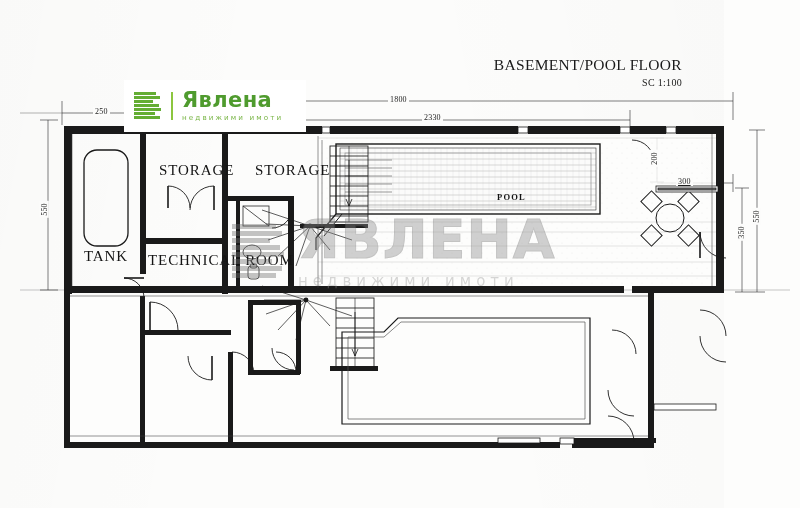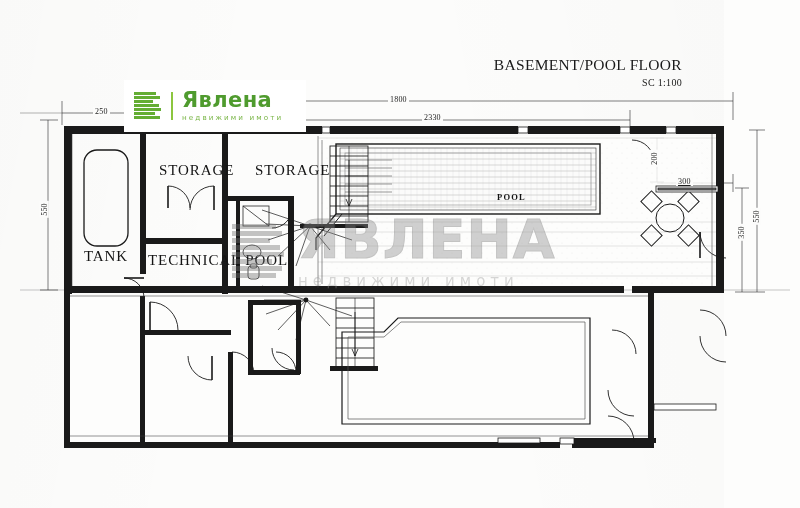--- a/index.html
+++ b/index.html
@@ -374,21 +374,21 @@
   </svg>
 
   <div class="title-block">
     <div class="title-main">BASEMENT/POOL FLOOR</div>
     <div class="title-scale">SC 1:100</div>
   </div>
 
   <div class="room" style="left:84px;  top:232px;margin-top:16px;">TANK</div>
   <div class="room" style="left:159px; top:162px;">STORAGE</div>
   <div class="room" style="left:255px; top:162px;">STORAGE</div>
-  <div class="room" style="left:148px; top:252px;">TECHNICAL POOL</div>
+  <div class="room" style="left:148px; top:252px;">TECHNICAL ROOM</div>
   <div class="room pool" style="left:459px; top:192px;padding-left:38px;">POOL</div>
 
   <div class="dimtxt" style="left:93px;  top:107px;">250</div>
   <div class="dimtxt" style="left:388px; top:95px;">1800</div>
   <div class="dimtxt" style="left:422px; top:113px;">2330</div>
   <div class="dimtxt" style="left:676px; top:177px;text-decoration:underline;">300</div>
 
   <div class="dimtxt vert" style="left:36px;  top:205px;  transform:rotate(-90deg);">550</div>
   <div class="dimtxt vert" style="left:646px; top:154px; transform:rotate(-90deg);">200</div>
   <div class="dimtxt vert" style="left:748px; top:212px; transform:rotate(-90deg);">550</div>

